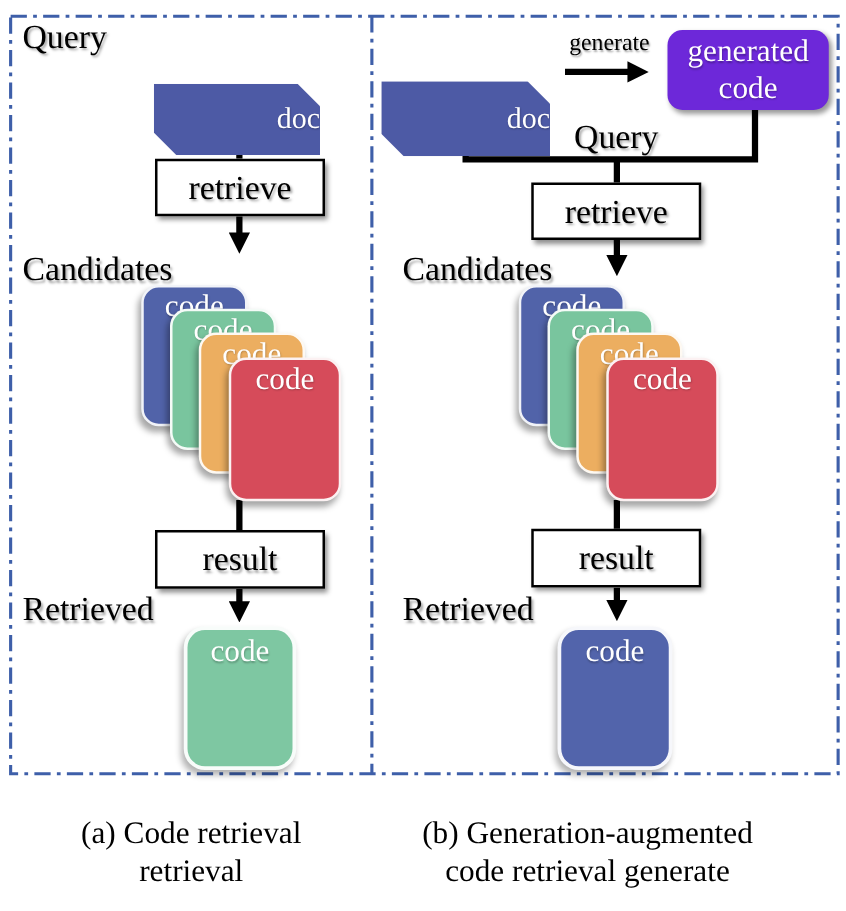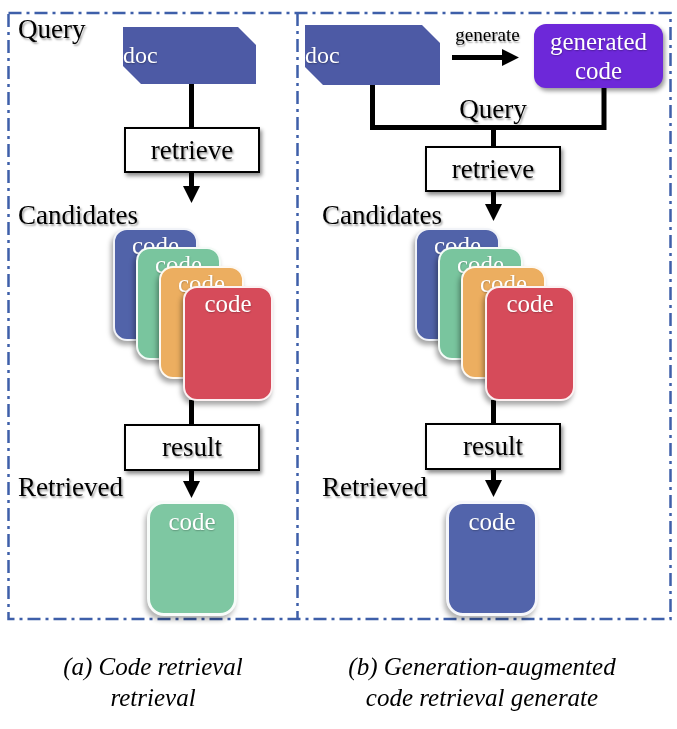--- a/index.html
+++ b/index.html
@@ -7,25 +7,26 @@
     position:relative;width:677px;height:729px;background:#ffffff;
     font-family:"Liberation Serif","DejaVu Serif",serif;overflow:hidden;
   }
   .abs{position:absolute;}
   svg.connectors{position:absolute;left:0;top:0;width:677px;height:729px;pointer-events:none;}
   .section-label{
     font-size:27px;color:#000;white-space:nowrap;
     text-shadow:1.5px 2px 2px rgba(0,0,0,0.35);
   }
   .doc-shape{
-    display:flex;align-items:center;justify-content:flex-start;
+    display:flex;align-items:center;justify-content:flex-end;
     color:#fff;font-size:24px;
     clip-path:polygon(0 0,calc(100% - 18px) 0,100% 18px,100% 100%,18px 100%,0 calc(100% - 18px));
     filter:drop-shadow(1px 3px 2px rgba(0,0,0,0.40));
     text-shadow:0.5px 1px 1.5px rgba(0,0,0,0.3);
+    margin-top:40px;
   }
   .process-box{
     display:flex;align-items:center;justify-content:center;
     background:#ffffff;border:2.5px solid #000;box-sizing:border-box;
     font-size:27px;color:#000;
     box-shadow:2px 3px 4px rgba(0,0,0,0.45);
     text-shadow:1.5px 2px 2px rgba(0,0,0,0.35);
   }
   .gen-box{
     display:flex;flex-direction:column;align-items:center;justify-content:center;
@@ -47,21 +48,21 @@
     box-shadow:-2px 4px 5px rgba(0,0,0,0.35);
     text-shadow:0.5px 1px 1.5px rgba(0,0,0,0.25);
   }
   .retrieved-card{
     box-sizing:border-box;border:3px solid rgba(255,255,255,0.95);border-radius:17px;
     color:#fff;font-size:25px;text-align:center;padding-top:4px;
     box-shadow:-2px 4px 5px rgba(0,0,0,0.30);
     text-shadow:0.5px 1px 1.5px rgba(0,0,0,0.25);
   }
   .caption{
-    font-size:25px;line-height:31px;color:#000;text-align:center;font-style:italic;
+    font-size:25px;line-height:31px;color:#000;text-align:center;
   }
 </style>
 </head>
 <body>
 
 <div class="figure">
 
   <svg class="connectors" viewBox="0 0 677 729">
     <defs>
       <marker id="ah" viewBox="0 0 10 10" refX="6.5" refY="5" markerWidth="3.4" markerHeight="3.4" orient="auto-start-reverse">
@@ -162,18 +163,18 @@
   <div class="abs section-label" style="left:322px;top:472px;">Retrieved</div>
 
   <div class="abs retrieved-card" style="left: 446px; top: 501px; width: 92px; height: 115px; background-color: rgb(82, 100, 171);">
     <span>code</span>
   </div>
 
   <div class="abs caption" style="left:8px;top:651px;width:290px;">
     <div>(a) Code retrieval</div>
     <div>retrieval</div>
   </div>
-  <div class="abs caption" style="left:296px;top:651px;width:372px;">
+  <div class="abs caption" style="left:284px;top:651px;width:372px;">
     <div>(b) Generation-augmented</div>
     <div>code retrieval generate</div>
   </div>
 
 </div>
 
 </body></html>

